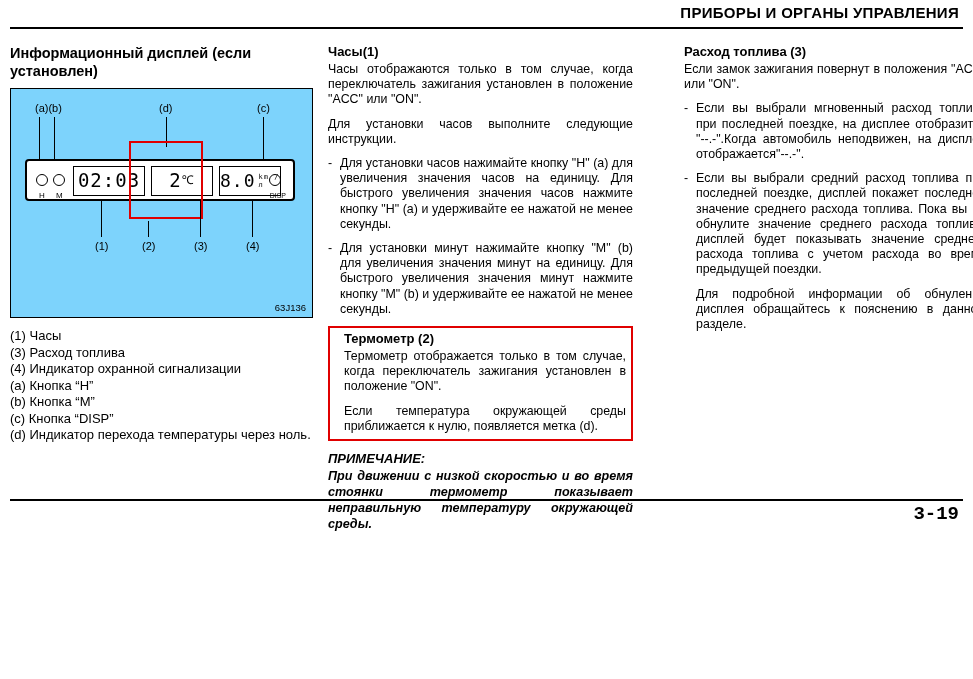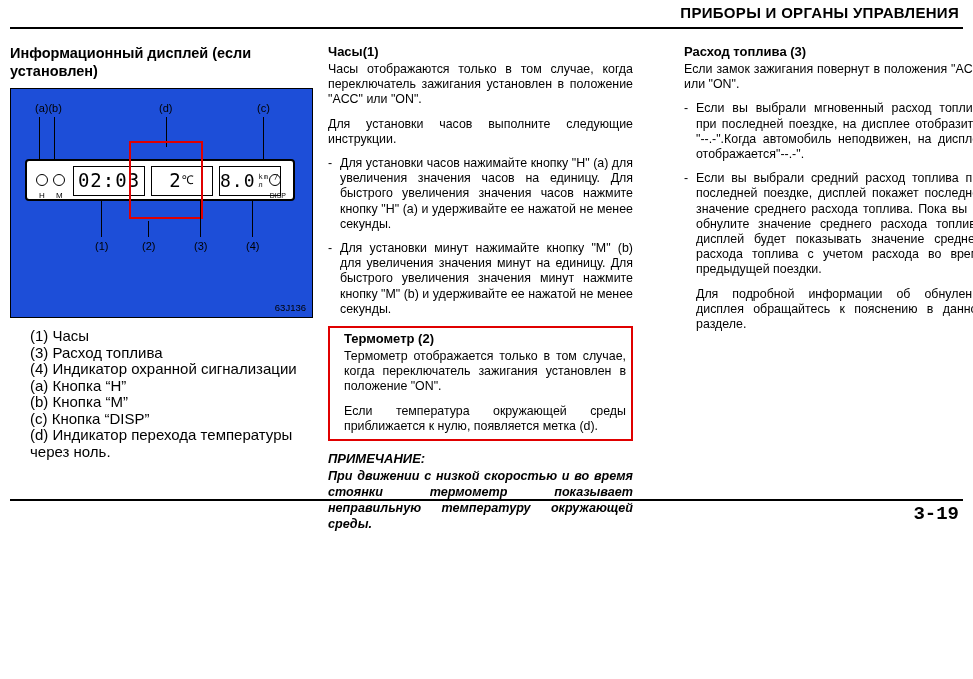--- a/index.html
+++ b/index.html
@@ -88,21 +88,21 @@
     text-align: justify;
   }
 
   
   .figure-box {
     position: relative;
     margin-top: 6px;
     width: 303px;
     height: 230px;
     border: 1px solid #000;
-    background: #1d4ed8;
+    background: #7dd3fc;
     box-sizing: border-box;
     padding-left: 32px;
   }
   .fig-labels-top {
     position: absolute;
     top: 0;
     left: 0;
     width: 100%;
     height: 30px;
     font-size: 11px;
@@ -208,23 +208,22 @@
   .fig-code {
     position: absolute;
     right: 6px;
     bottom: 2px;
     font-size: 9.5px;
   }
 
   
   .legend {
     margin-top: 10px;
-    font-size: 15px;
+    font-size: 13px;
     line-height: 16.5px;
-    margin-left: 20px;
   }
   .legend div { white-space: normal; }
 
   
   .red-block {
     border: 2px solid #e00000;
     padding: 3px 5px 5px 14px;
     margin-top: 6px;
     box-sizing: border-box;
   }

